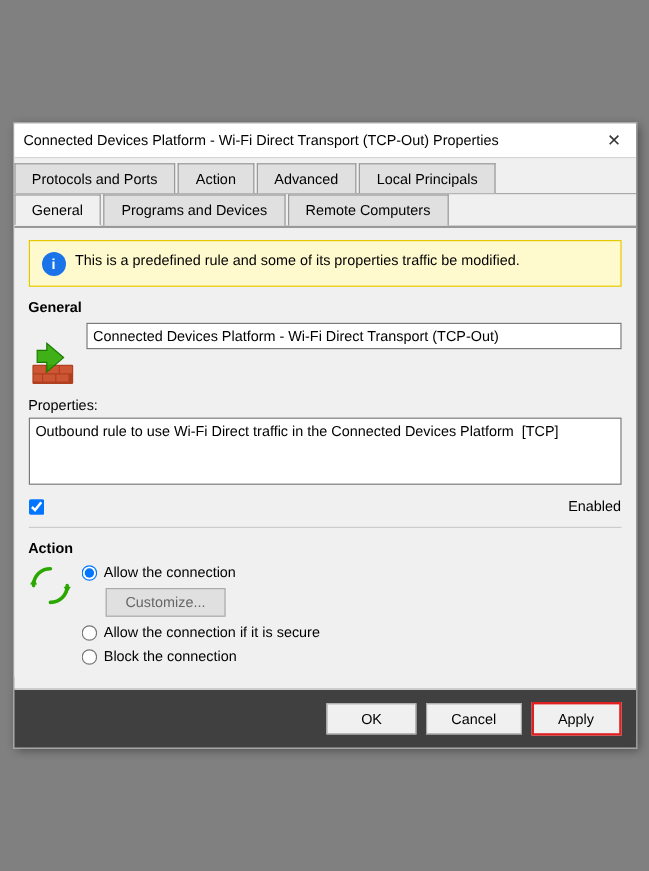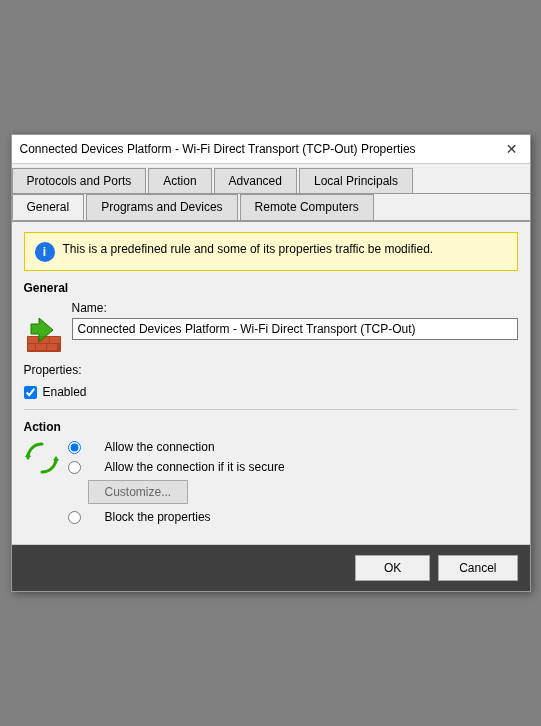--- a/index.html
+++ b/index.html
@@ -176,20 +176,21 @@
 
     .description-group {
       margin-bottom: 8px;
     }
 
     .checkbox-row {
       display: flex;
       align-items: center;
       gap: 6px;
       margin-bottom: 10px;
+      justify-content: space-between;
     }
 
     .checkbox-row input[type="checkbox"] {
       width: 13px;
       height: 13px;
     }
 
     .action-section {
       margin-top: 10px;
     }
@@ -212,21 +213,21 @@
     .radio-list {
       flex: 1;
       display: flex;
       flex-direction: column;
       gap: 6px;
     }
 
     .radio-row {
       display: flex;
       align-items: flex-end;
-      gap: 24px;
+      gap: 6px;
     }
 
     .radio-row input[type="radio"] {
       width: 13px;
       height: 13px;
     }
 
     .customize-btn {
       margin-left: 20px;
       padding: 4px 16px;
@@ -317,27 +318,27 @@
             <rect x="3" y="28" width="7" height="6" fill="#cc5533" rx="0.5"></rect>
             <rect x="11" y="28" width="10" height="6" fill="#cc5533" rx="0.5"></rect>
             <rect x="22" y="28" width="10" height="6" fill="#cc5533" rx="0.5"></rect>
 
             <polygon points="6,18 6,8 14,8 14,2 28,14 14,26 14,18" fill="#2ba800" opacity="0.9"></polygon>
             <polygon points="6,18 6,8 14,8 14,2 28,14 14,26 14,18" fill="none" stroke="#1a7a00" stroke-width="1"></polygon>
           </svg>
         </div>
 
         <div class="name-field-group">
-          <div class="field-label">Name:</div>
           <input class="text-input" type="text" value="Connected Devices Platform - Wi-Fi Direct Transport (TCP-Out)" style="">
         </div>
       </div>
 
       <div class="description-group">
         <div class="field-label">Properties:</div>
+        <textarea class="textarea-input" style="">Outbound rule to use Wi-Fi Direct traffic in the Connected Devices Platform  [TCP]</textarea>
       </div>
 
       <div class="checkbox-row">
         <input type="checkbox" checked="" id="enabled-cb" style="">
         <label for="enabled-cb">Enabled</label>
       </div>
     </div>
 
     <hr class="divider-line">
 
@@ -355,33 +356,34 @@
             <polygon points="35,19 32,24 29,19" fill="#2ba800"></polygon>
           </svg>
         </div>
 
         <div class="radio-list">
           <div class="radio-row">
             <input type="radio" name="action" id="r-allow" checked="" style="">
             <label for="r-allow">Allow the connection</label>
           </div>
           <div class="radio-row">
+            <button class="customize-btn">Customize...</button>
+          </div>
+          <div class="radio-row">
             <input type="radio" name="action" id="r-allow-secure" style="">
             <label for="r-allow-secure">Allow the connection if it is secure</label>
           </div>
           <div class="radio-row">
-            <button class="customize-btn">Customize...</button>
-          </div>
-          <div class="radio-row">
             <input type="radio" name="action" id="r-block" style="">
-            <label for="r-block">Block the properties</label>
+            <label for="r-block">Block the connection</label>
           </div>
         </div>
       </div>
     </div>
 
   </div>
 
   <div class="bottom-buttons">
     <button class="btn">OK</button>
     <button class="btn">Cancel</button>
+    <button class="btn btn-apply">Apply</button>
   </div>
 </div>
 
 </body></html>

